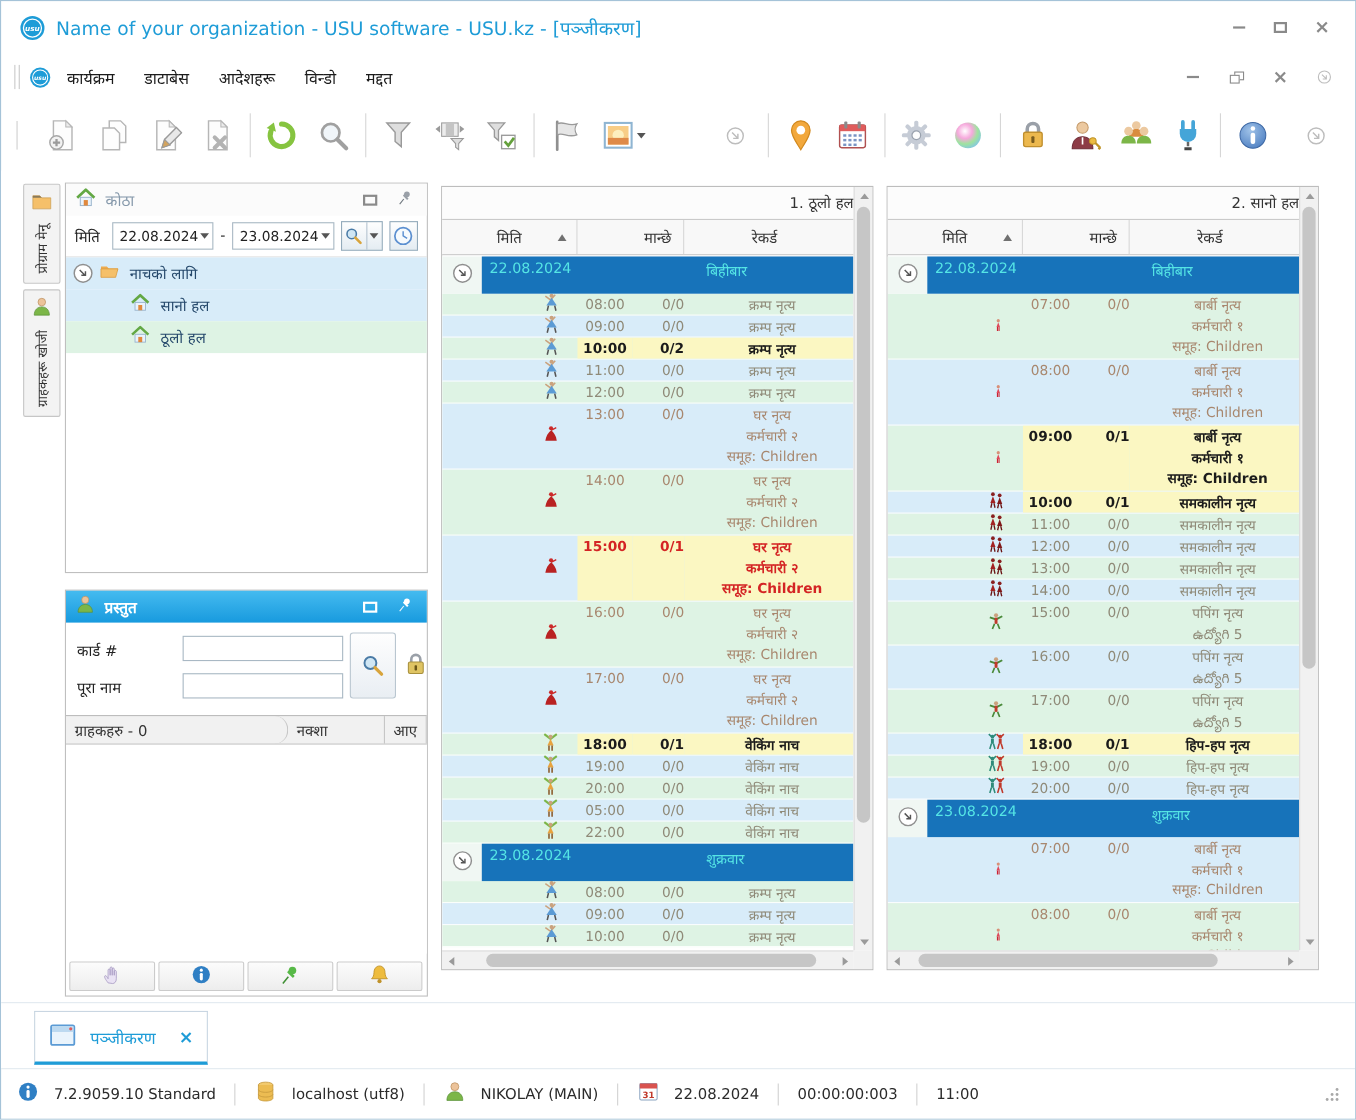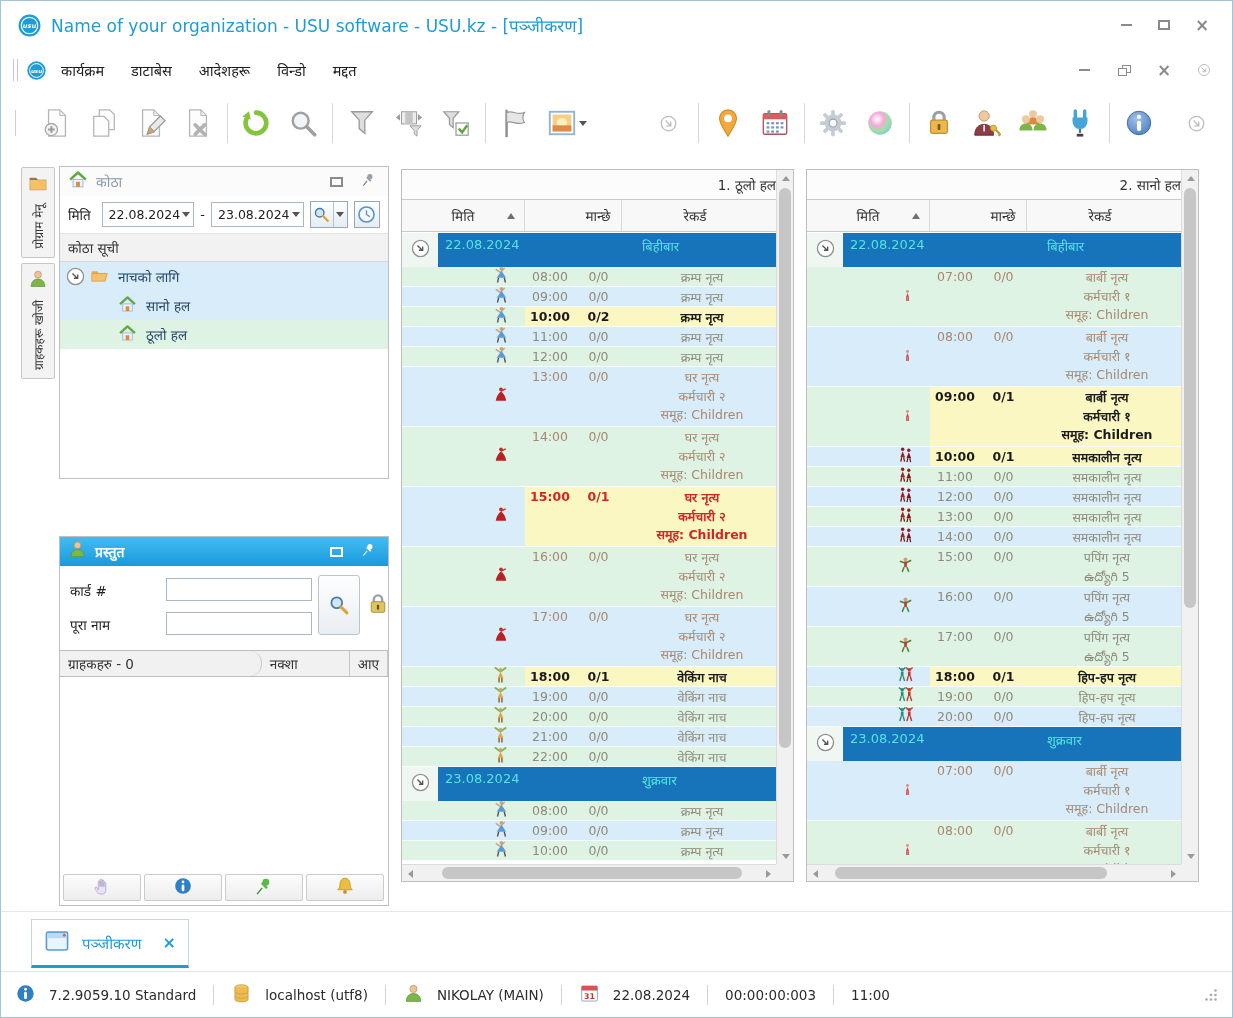--- a/index.html
+++ b/index.html
@@ -96,21 +96,21 @@
   .r-group{position:relative;height:34px;}
   .g-gutter{position:absolute;left:0;top:0;width:36px;height:100%;background:#f0f7f3;display:flex;align-items:center;justify-content:center;}
   .g-bar{position:absolute;left:36px;right:0;top:0;height:100%;background:#1773ba;}
   .g-date{position:absolute;left:7px;top:4px;font-size:13px;color:#55e5e5;}
   .g-day{position:absolute;left:204px;top:4px;font-size:13px;color:#55e5e5;}
   .r-slot{display:flex;border-bottom:1px solid rgba(255,255,255,.85);}
   .row-blue{background:#d8ecf9;}
   .row-green{background:#def3e4;}
   .c-date{width:123px;display:flex;align-items:center;justify-content:flex-end;padding-right:16px;}
   .c-time{width:50px;text-align:center;padding-top:2px;font-size:12.5px;}
-  .c-people{width:47px;text-align:center;padding-top:2px;font-size:12.5px;}
+  .c-people{width:47px;text-align:right;padding-top:2px;font-size:12.5px;}
   .c-record{flex:1;padding:2px 4px 0 10px;font-size:12.5px;text-align:center;}
   .c-record .ln{line-height:18.5px;white-space:nowrap;}
   .t-mut{color:#8f8a78;}
   .t-warm{color:#a8876e;}
   .cell-hl{background:#fbf7c2;}
   .hl-black{color:#1b1b1b;font-weight:bold;}
   .hl-red{color:#d42424;font-weight:bold;}
   
   .vscroll{position:absolute;top:0;right:0;bottom:17px;width:17px;background:#f1f1f1;border-left:1px solid #dcdcdc;}
   .hscroll{position:absolute;left:0;right:17px;bottom:0;height:17px;background:#f1f1f1;border-top:1px solid #dcdcdc;}
@@ -426,21 +426,21 @@
         </div>
         <div class="vtab">
           <span><svg viewBox="0 0 32 32">
               <circle cx="16" cy="9" r="5.5" fill="#ecc39a" stroke="#b98e5c"></circle>
               <path d="M5 28c0-8 5-12 11-12s11 4 11 12z" fill="#7cb648" stroke="#578f36"></path>
             </svg></span>
           <span class="lbl">ग्राहकहरू खोजी</span>
         </div>
       </div>
 
-    <div class="panel rooms" style="left:58px;top:11px;width:330px;height:313px;">
+    <div class="panel rooms" style="left:58px;top:11px;width:330px;height:355px;">
       <div class="panel-head">
         <span id="rooms-home-icon"><svg viewBox="0 0 32 32" width="20" height="20">
               <path d="M3.5 15.5L16 4l12.5 11.5" fill="none" stroke="#63a844" stroke-width="4" stroke-linejoin="round"></path>
               <rect x="8" y="15" width="16" height="12" fill="#e9f2fb" stroke="#9ab4cc" stroke-width="1.4"></rect>
               <rect x="13" y="19" width="6" height="8" fill="#e0883c"></rect>
             </svg></span>
         <span class="ph-title">कोठा</span>
         <span class="ph-right">
           <span class="ph-minbox"></span>
           <span id="rooms-pin-icon"><svg viewBox="0 0 32 32" width="15" height="15">
@@ -472,21 +472,20 @@
               <span class="caret-down"></span>
             </span>
         </span>
         <span class="mini-btn clock-btn" id="rooms-clock-btn">
             <svg viewBox="0 0 32 32" width="21" height="21">
               <circle cx="16" cy="16" r="11.5" fill="#f6fafd" stroke="#5b8fd0" stroke-width="2.4"></circle>
               <path d="M16 9.5V16l5.5 3.5" fill="none" stroke="#5b8fd0" stroke-width="2"></path>
             </svg>
           </span>
       </div>
-      <div class="list-header">कोठा सूची</div>
       <div class="tree" id="room-tree">
           <div class="tree-row row-blue">
             <span style="width: 30px; display: flex; justify-content: center;">
               <svg viewBox="0 0 24 24" width="21" height="21">
                 <circle cx="12" cy="12" r="9.2" fill="#fff" stroke="#8f8f8f" stroke-width="1.5"></circle>
                 <path d="M8.5 8.5l5.5 5.5M14.5 9.8V14H10.2" fill="none" stroke="#555" stroke-width="1.5"></path>
               </svg>
             </span>
             <span style="margin-right: 9px;"><svg viewBox="0 0 32 32" width="19" height="19">
                 <path d="M3 9h9l3 3h14v3H3z" fill="#eeab4e"></path>
@@ -808,21 +807,21 @@
           </div>
           <div class="r-slot row-blue" style="height: 20px;">
             <span class="c-date">
               <span><svg viewBox="0 0 18 18" width="17" height="17">
                   <path d="M3 1.5l6 4.5 6-4.5" stroke="#7cb648" stroke-width="2" fill="none"></path>
                   <circle cx="9" cy="4" r="2" fill="#caa27e"></circle>
                   <path d="M9 6L6 12.5h6z" fill="#e8a33d"></path>
                   <path d="M7.5 12.5v5M10.5 12.5v5" stroke="#8a5a2a" stroke-width="1.5"></path>
                 </svg></span>
             </span>
-            <span class="c-time t-mut">21:00</span>
+            <span class="c-time t-mut">05:00</span>
             <span class="c-people t-mut">0/0</span>
             <span class="c-record t-mut">
               <div class="ln">वेकिंग नाच</div>
             </span>
           </div>
           <div class="r-slot row-green" style="height: 20px;">
             <span class="c-date">
               <span><svg viewBox="0 0 18 18" width="17" height="17">
                   <path d="M3 1.5l6 4.5 6-4.5" stroke="#7cb648" stroke-width="2" fill="none"></path>
                   <circle cx="9" cy="4" r="2" fill="#caa27e"></circle>

